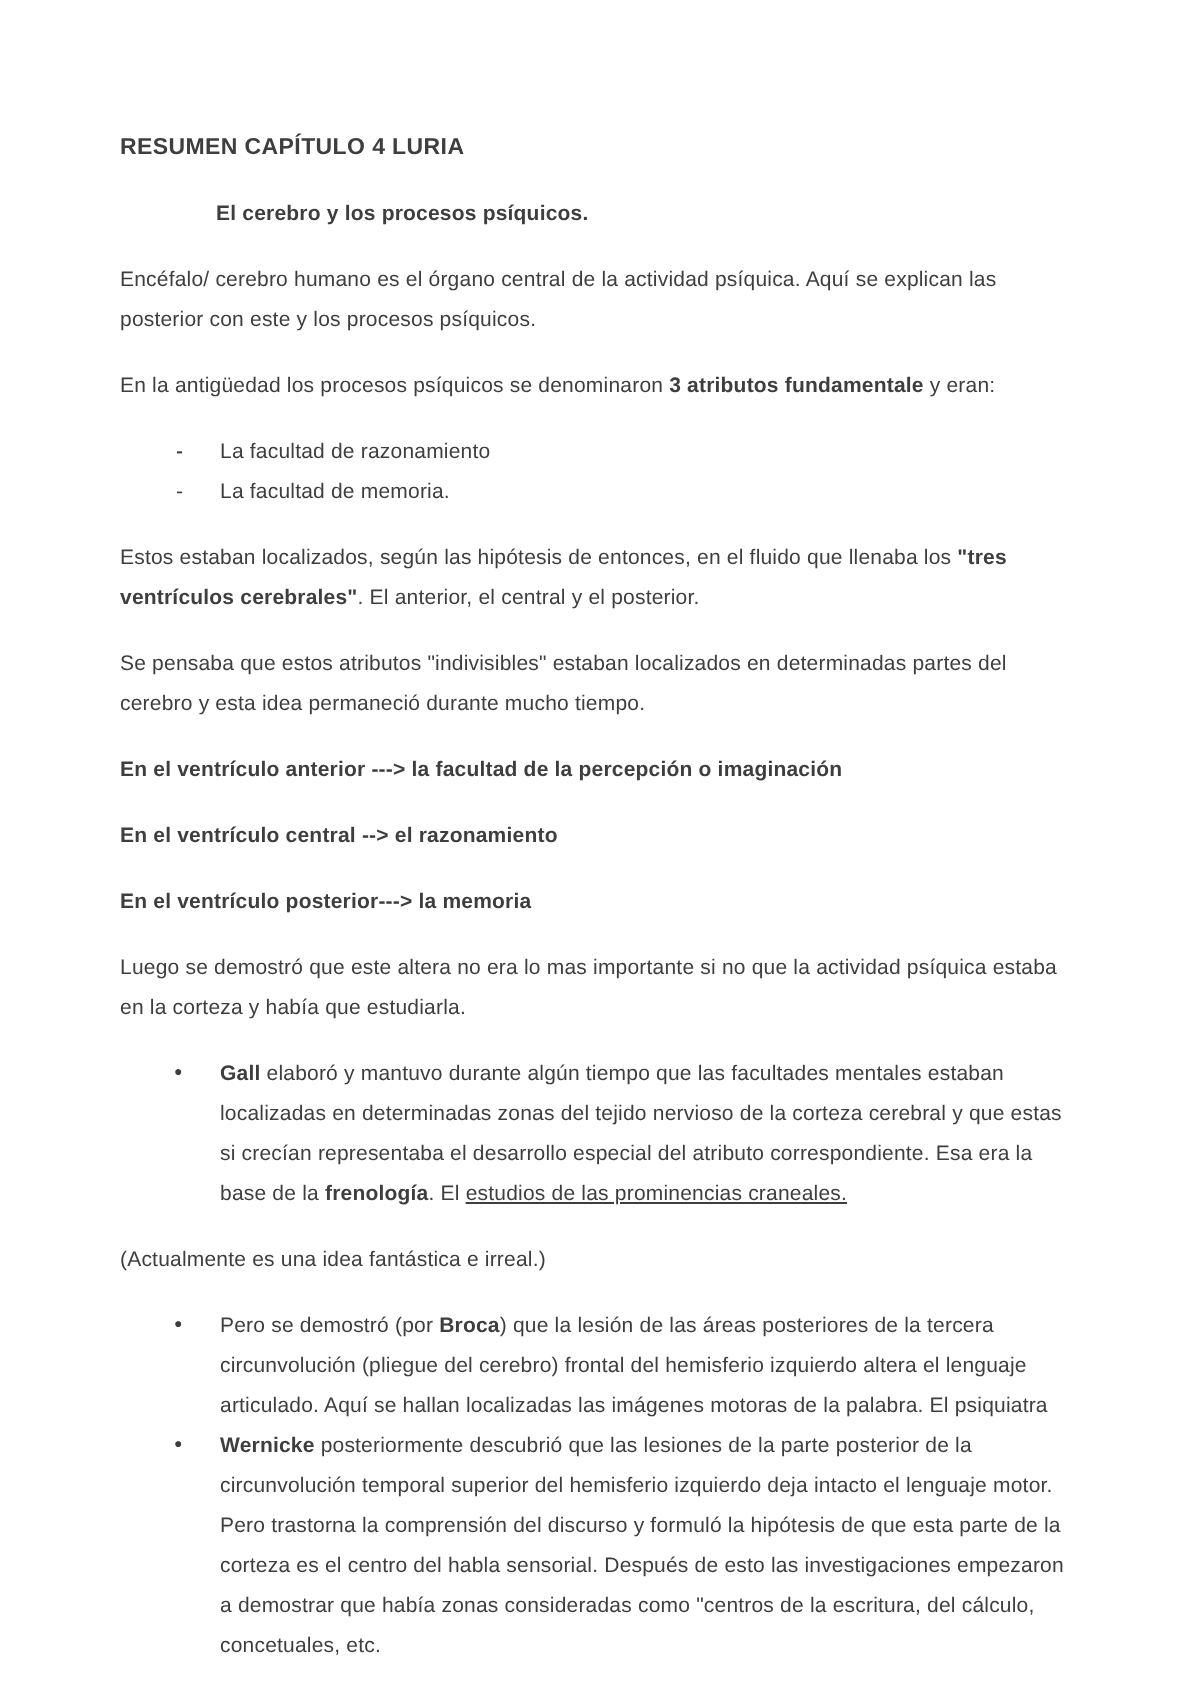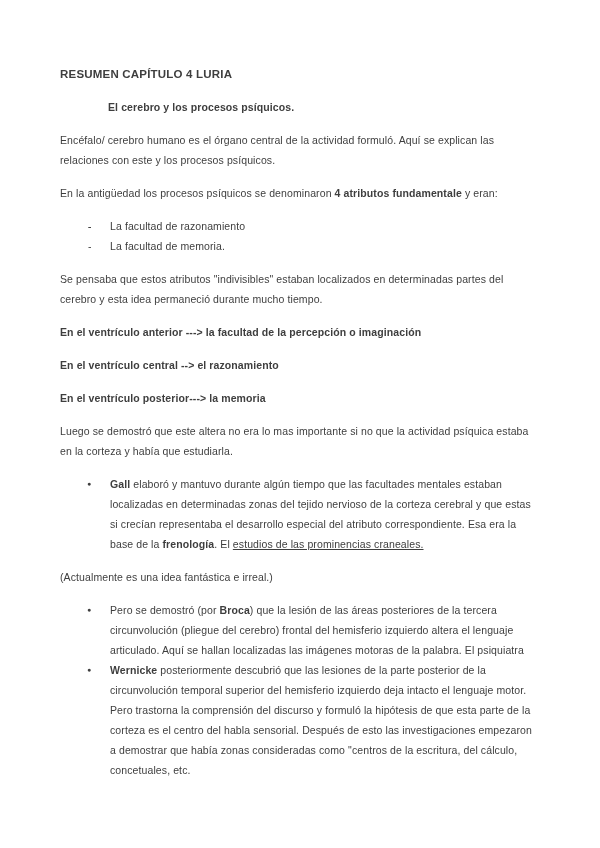--- a/index.html
+++ b/index.html
@@ -46,27 +46,28 @@
     left: 27px;
   }
 </style>
 </head>
 <body>
 
 <div class="page" style="background: rgb(255, 255, 255); color: rgb(62, 62, 62);">
   <div class="doc">
       <p class="h1"><span class="b">RESUMEN CAPÍTULO 4 LURIA</span></p>
       <p class="h2"><span class="b">El cerebro y los procesos psíquicos.</span></p>
-      <p class="p"><span>Encéfalo/ cerebro humano es el órgano central de la actividad formuló. Aquí se explican las relaciones con este y los procesos psíquicos.</span></p>
-      <p class="p"><span>En la antigüedad los procesos psíquicos se denominaron </span><span class="b">4 atributos fundamentale</span><span> y eran:</span></p>
+      <p class="p"><span>Encéfalo/ cerebro humano es el órgano central de la actividad psíquica. Aquí se explican las posterior con este y los procesos psíquicos.</span></p>
+      <p class="p"><span>En la antigüedad los procesos psíquicos se denominaron </span><span class="b">3 atributos fundamentale</span><span> y eran:</span></p>
       <ul class="dash-list">
         <li><span class="marker">-</span></li>
         <li><span class="marker">-</span><span>La facultad de razonamiento</span></li>
         <li><span class="marker">-</span><span>La facultad de memoria.</span></li>
       </ul>
+      <p class="p"><span>Estos estaban localizados, según las hipótesis de entonces, en el fluido que llenaba los </span><span class="b">"tres ventrículos cerebrales"</span><span>. El anterior, el central y el posterior.</span></p>
       <p class="p"><span>Se pensaba que estos atributos "indivisibles" estaban localizados en determinadas partes del cerebro y esta idea permaneció durante mucho tiempo.</span></p>
       <p class="p"><span class="b">En el ventrículo anterior ---&gt; la facultad de la percepción o imaginación</span></p>
       <p class="p"><span class="b">En el ventrículo central --&gt; el razonamiento</span></p>
       <p class="p"><span class="b">En el ventrículo posterior---&gt; la memoria</span></p>
       <p class="p"><span>Luego se demostró que este altera no era lo mas importante si no que la actividad psíquica estaba en la corteza y había que estudiarla.</span></p>
       <ul class="bullet-list">
         <li><span class="marker">●</span><span class="b">Gall</span><span> elaboró y mantuvo durante algún tiempo que las facultades mentales estaban localizadas en determinadas zonas del tejido nervioso de la corteza cerebral y que estas si crecían representaba el desarrollo especial del atributo correspondiente. Esa era la base de la </span><span class="b">frenología</span><span>. El </span><span class="u">estudios de las prominencias craneales.</span></li>
       </ul>
       <p class="p"><span>(Actualmente es una idea fantástica e irreal.)</span></p>
       <ul class="bullet-list">

